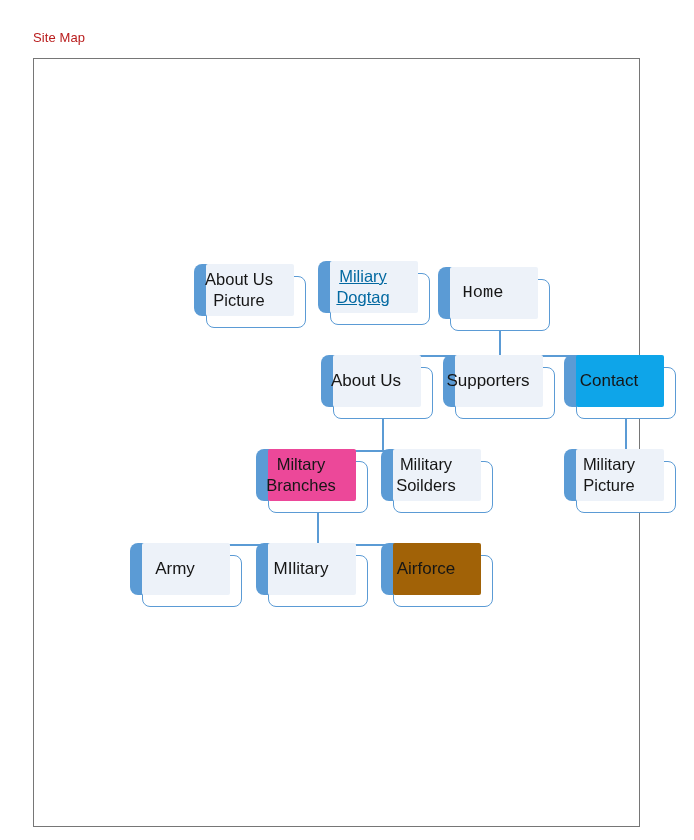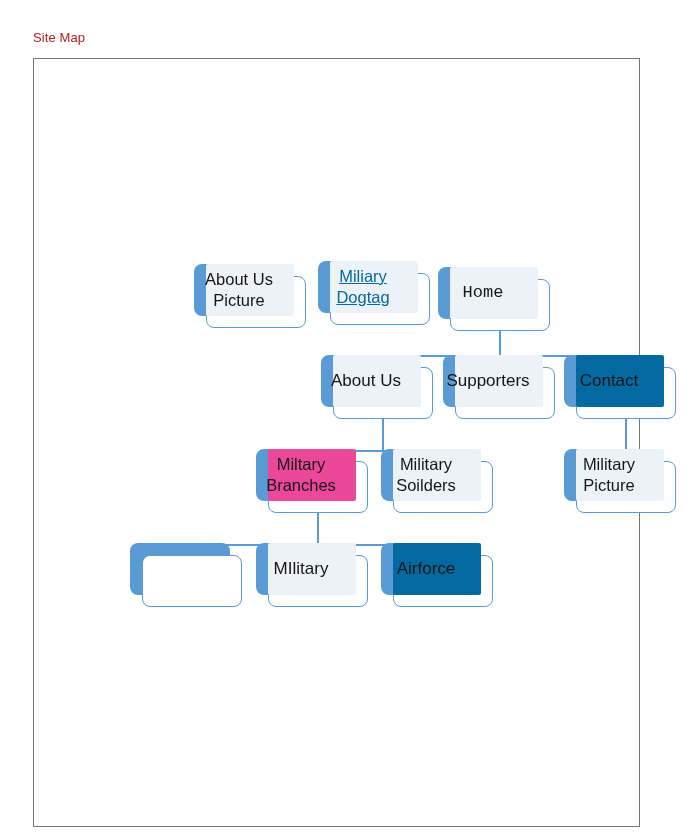--- a/index.html
+++ b/index.html
@@ -170,21 +170,21 @@
     <div class="node-shadow" style="background: rgb(91, 155, 213);"></div>
     <div class="node-front" style="background: rgb(255, 255, 255); border-color: rgb(91, 155, 213);"></div>
     <div class="node-inner" style="background: rgb(237, 242, 249); justify-content: center;">
       <span class="node-label" style="color: rgb(22, 22, 22);">Supporters</span>
     </div>
   </div>
 
   <div class="node" style="left: 530px; top: 296px;">
     <div class="node-shadow" style="background: rgb(91, 155, 213);"></div>
     <div class="node-front" style="background: rgb(255, 255, 255); border-color: rgb(91, 155, 213);"></div>
-    <div class="node-inner" style="background: #0369a1;">
+    <div class="node-inner" style="background: #0ea5e9;">
       <span class="node-label" style="color: rgb(22, 22, 22);">Contact</span>
     </div>
   </div>
 
   <div class="node two-line" style="left: 222px; top: 390px;">
     <div class="node-shadow" style="background: rgb(91, 155, 213);"></div>
     <div class="node-front" style="background: rgb(255, 255, 255); border-color: rgb(91, 155, 213);"></div>
     <div class="node-inner" style="background: #ec4899;">
       <span class="node-label" style="color: rgb(22, 22, 22);">Miltary
 Branches</span>
@@ -205,31 +205,34 @@
     <div class="node-front" style="background: rgb(255, 255, 255); border-color: rgb(91, 155, 213);"></div>
     <div class="node-inner" style="background: rgb(237, 242, 249);">
       <span class="node-label" style="color: rgb(22, 22, 22);">Military
 Picture</span>
     </div>
   </div>
 
   <div class="node" style="left: 96px; top: 484px;">
     <div class="node-shadow" style="background: rgb(91, 155, 213);"></div>
     <div class="node-front" style="background: rgb(255, 255, 255); border-color: rgb(91, 155, 213);"></div>
+    <div class="node-inner" style="background: rgb(237, 242, 249);">
+      <span class="node-label" style="color: rgb(22, 22, 22);">Army</span>
+    </div>
   </div>
 
   <div class="node" style="left: 222px; top: 484px;">
     <div class="node-shadow" style="background: rgb(91, 155, 213);"></div>
     <div class="node-front" style="background: rgb(255, 255, 255); border-color: rgb(91, 155, 213);"></div>
     <div class="node-inner" style="background: rgb(237, 242, 249);">
       <span class="node-label" style="color: rgb(22, 22, 22);">MIlitary</span>
     </div>
   </div>
 
   <div class="node" style="left: 347px; top: 484px;">
     <div class="node-shadow" style="background: rgb(91, 155, 213);"></div>
     <div class="node-front" style="background: rgb(255, 255, 255); border-color: rgb(91, 155, 213);"></div>
-    <div class="node-inner" style="background: #0369a1;">
+    <div class="node-inner" style="background: #a16207;">
       <span class="node-label" style="color: rgb(22, 22, 22);">Airforce</span>
     </div>
   </div>
 
 </div>
 
 </body></html>

